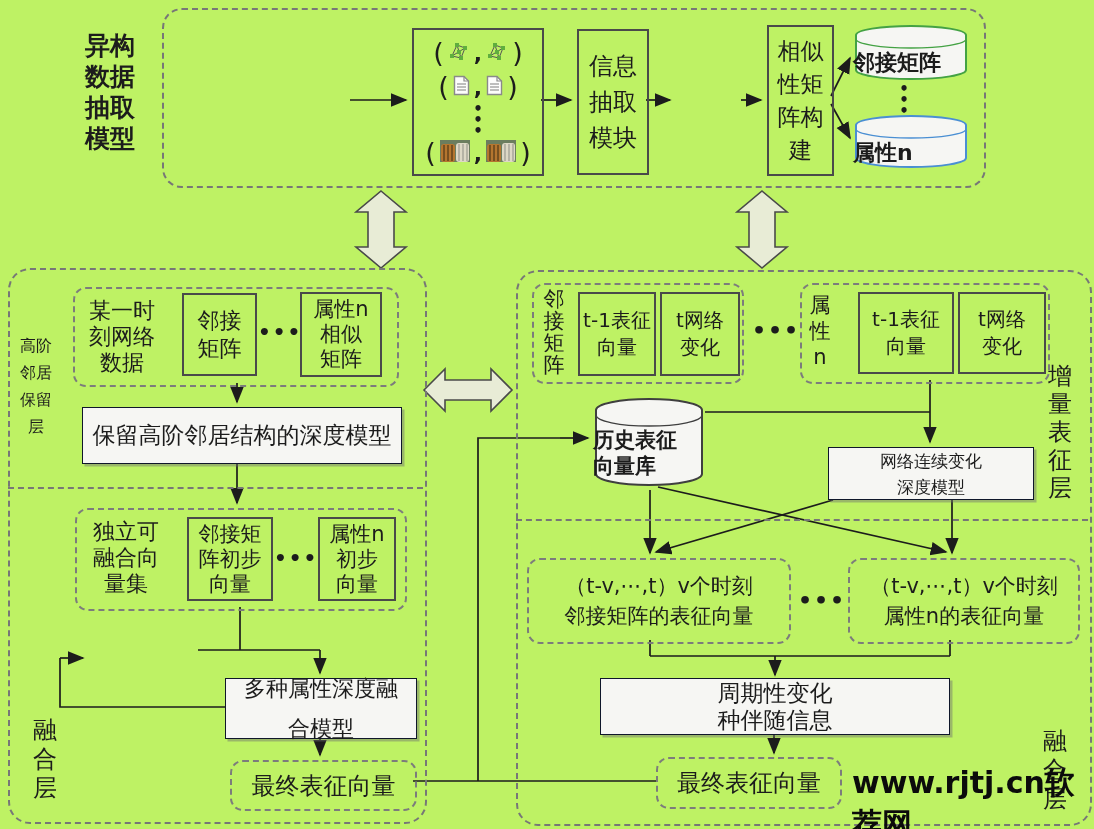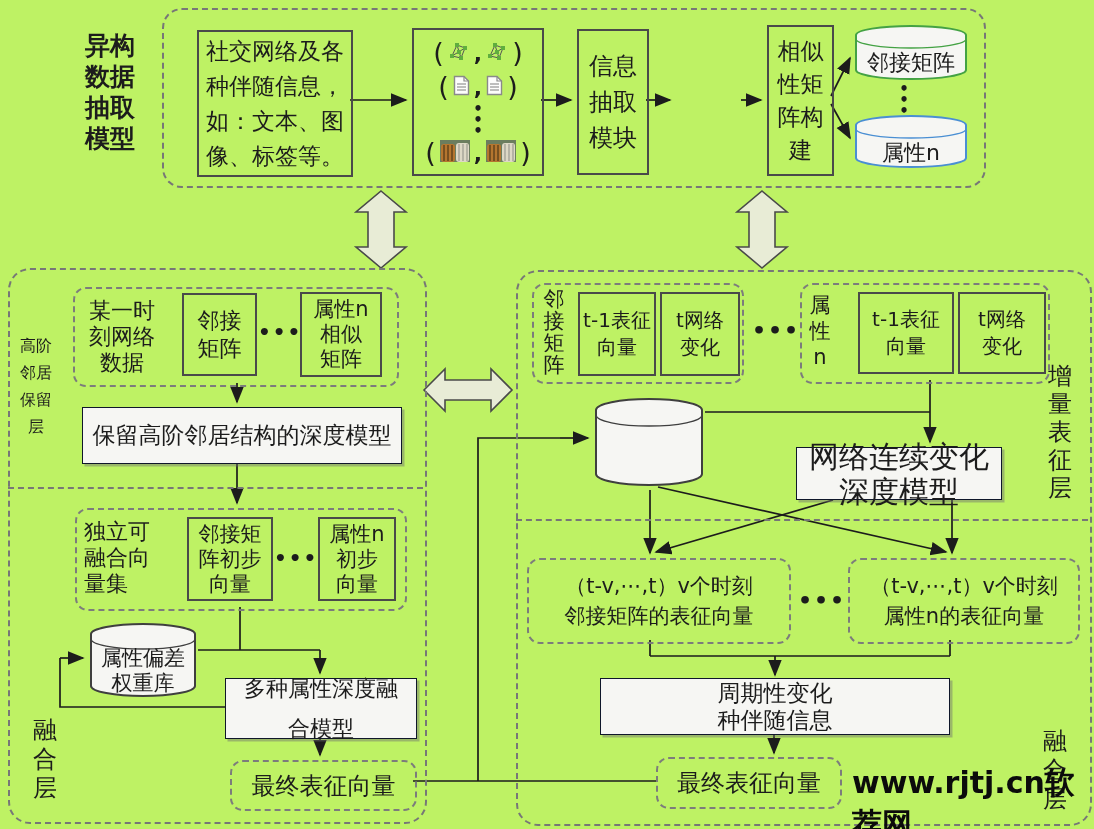--- a/index.html
+++ b/index.html
@@ -12,21 +12,21 @@
   .dashed{border:2px dashed #777;border-radius:16px;background:transparent;}
   .dashed-sm{border:2px dashed #7c7c7c;border-radius:13px;background:transparent;}
   .solid{border:2px solid #4a4a4a;background:transparent;}
   .model{border:1px solid #0f172a;box-shadow:2.5px 2.5px 0 rgba(110,110,110,.45);background:#f6f6f3;}
   .cc{display:flex;align-items:center;justify-content:center;text-align:center;}
   .ml{white-space:pre-line;}
   .bold{font-weight:bold;}
   .vlabel{white-space:pre-line;text-align:center;}
   .hline{border-top:2px dashed #777;height:0;}
   svg.overlay{position:absolute;left:0;top:0;pointer-events:none;}
-  .cyl-text{position:absolute;left:0;right:0;text-align:center;white-space:pre-line;}
+  .cyl-text{position:absolute;left:0;right:0;text-align:left;white-space:pre-line;font-weight:bold;}
   .dots-h{letter-spacing:2px;font-weight:bold;}
   .dots-v{white-space:pre-line;line-height:11px;font-size:15px;font-weight:bold;text-align:center;}
   .pair-row{display:flex;align-items:center;justify-content:center;gap:4px;}
   .paren{font-size:27px;font-weight:400;line-height:30px;}
   .comma{font-size:22px;font-weight:bold;}
   .wm{font-weight:bold;font-size:30px;letter-spacing:0px;color:#0b0b0b;}
 </style>
 </head>
 <body>
 
@@ -76,24 +76,20 @@
     </g>
   </svg>
 
   <div class="abs dashed" style="left:162px;top:8px;width:820px;height:176px;border-radius:20px"></div>
 
   <div class="abs vlabel bold ml" style="left:78px;top:30px;width:64px;font-size:25px;line-height:31px">异构
 数据
 抽取
 模型</div>
 
-  <div class="abs solid cc ml" style="left:197px;top:30px;width:152px;height:143px;font-size:23px;line-height:35px">社交网络及各
-种伴随信息，
-如：文本、图
-像、标签等。</div>
 
   <div class="abs solid" style="left:412px;top:28px;width:128px;height:144px">
     <div class="pair-row" style="margin-top:8px">
       <span class="paren">(</span>
       <span><svg width="22" height="19">
             <g stroke="#555" stroke-width="1" fill="none">
               <path d="M4,14 L9,3 L17,6 L13,16 L4,14 L17,6 M9,3 L13,16"></path>
             </g>
             <g fill="#5fae3e">
               <rect x="2" y="12" width="4" height="4"></rect>
@@ -225,40 +221,31 @@
   <div class="abs solid cc ml" style="left:182px;top:293px;width:71px;height:79px;font-size:22px;line-height:28px">邻接
 矩阵</div>
   <div class="abs dots-h" style="left:258px;top:320px;font-size:20px">•••</div>
   <div class="abs solid cc ml" style="left:300px;top:292px;width:78px;height:81px;font-size:21px;line-height:25px">属性n
 相似
 矩阵</div>
 
   <div class="abs model cc" style="left:82px;top:407px;width:318px;height:55px;font-size:23px">保留高阶邻居结构的深度模型</div>
 
   <div class="abs dashed-sm" style="left:75px;top:508px;width:328px;height:99px"></div>
-  <div class="abs ml" style="left:84px;top:519px;width:84px;font-size:22px;line-height:26px;text-align:left">独立可
+  <div class="abs ml" style="left:84px;top:519px;width:84px;font-size:22px;line-height:26px;text-align:center">独立可
 融合向
 量集</div>
   <div class="abs solid cc ml" style="left:187px;top:517px;width:82px;height:80px;font-size:21px;line-height:25px">邻接矩
 阵初步
 向量</div>
   <div class="abs dots-h" style="left:274px;top:546px;font-size:20px">•••</div>
   <div class="abs solid cc ml" style="left:318px;top:517px;width:74px;height:80px;font-size:21px;line-height:25px">属性n
 初步
 向量</div>
 
-  <div class="abs" style="left:88px;top:622px;width:110px;height:78px">
-    <svg width="110" height="78">
-        <ellipse cx="55" cy="12" rx="52" ry="10" fill="#f6f6f3" stroke="#3f3f3f" stroke-width="2"></ellipse>
-        <path d="M3,12 V64 A52,10 0 0 0 107,64 V12" fill="#f6f6f3" stroke="#3f3f3f" stroke-width="2"></path>
-        <path d="M3,17 A52,10 0 0 0 107,17" fill="none" stroke="#3f3f3f" stroke-width="1.3"></path>
-      </svg>
-    <div class="cyl-text" style="top:24px;font-size:21px;line-height:25px">属性偏差
-权重库</div>
-  </div>
 
   <div class="abs model cc ml" style="left:225px;top:678px;width:190px;height:59px;font-size:22px;line-height:40px">多种属性深度融
 合模型</div>
 
   <div class="abs dashed-sm cc" style="left:230px;top:760px;width:183px;height:47px;font-size:24px">最终表征向量</div>
 
   <div class="abs vlabel ml" style="left:30px;top:716px;width:30px;font-size:24px;line-height:29px">融
 合
 层</div>
 
@@ -291,23 +278,25 @@
 表
 征
 层</div>
 
   <div class="abs" style="left:593px;top:397px;width:112px;height:93px">
     <svg width="112" height="93">
         <ellipse cx="56" cy="13" rx="53" ry="11" fill="#f6f6f3" stroke="#3f3f3f" stroke-width="2"></ellipse>
         <path d="M3,13 V77 A53,11 0 0 0 109,77 V13" fill="#f6f6f3" stroke="#3f3f3f" stroke-width="2"></path>
         <path d="M3,18 A53,11 0 0 0 109,18" fill="none" stroke="#3f3f3f" stroke-width="1.3"></path>
       </svg>
+    <div class="cyl-text" style="top:30px;font-size:21px;line-height:26px">历史表征
+向量库</div>
   </div>
 
-  <div class="abs model cc ml" style="left:796px;top:447px;width:204px;height:51px;font-size:30px;line-height:35px">网络连续变化
+  <div class="abs model cc ml" style="left:828px;top:447px;width:204px;height:51px;font-size:17px;line-height:26px">网络连续变化
 深度模型</div>
 
   <div class="abs dashed-sm cc ml" style="left:527px;top:558px;width:260px;height:82px;font-size:21px;line-height:30px">（t-v,⋯,t）v个时刻
 邻接矩阵的表征向量</div>
   <div class="abs dots-h" style="left:798px;top:588px;font-size:22px">•••</div>
   <div class="abs dashed-sm cc ml" style="left:848px;top:558px;width:228px;height:82px;font-size:21px;line-height:30px">（t-v,⋯,t）v个时刻
 属性n的表征向量</div>
 
   <div class="abs model cc ml" style="left:600px;top:678px;width:348px;height:55px;font-size:23px;line-height:27px">周期性变化
 种伴随信息</div>

